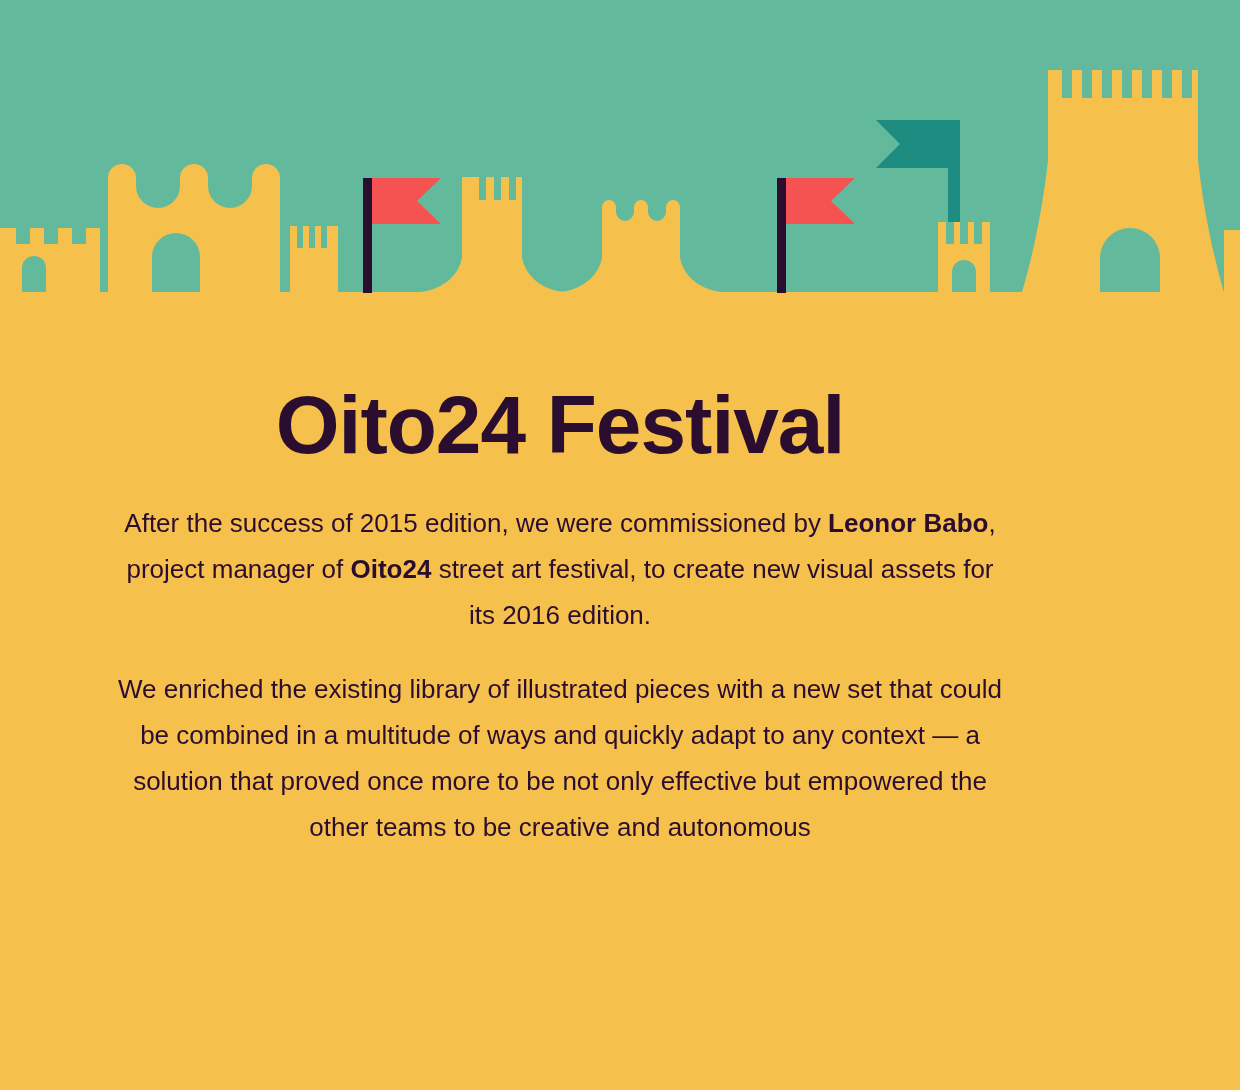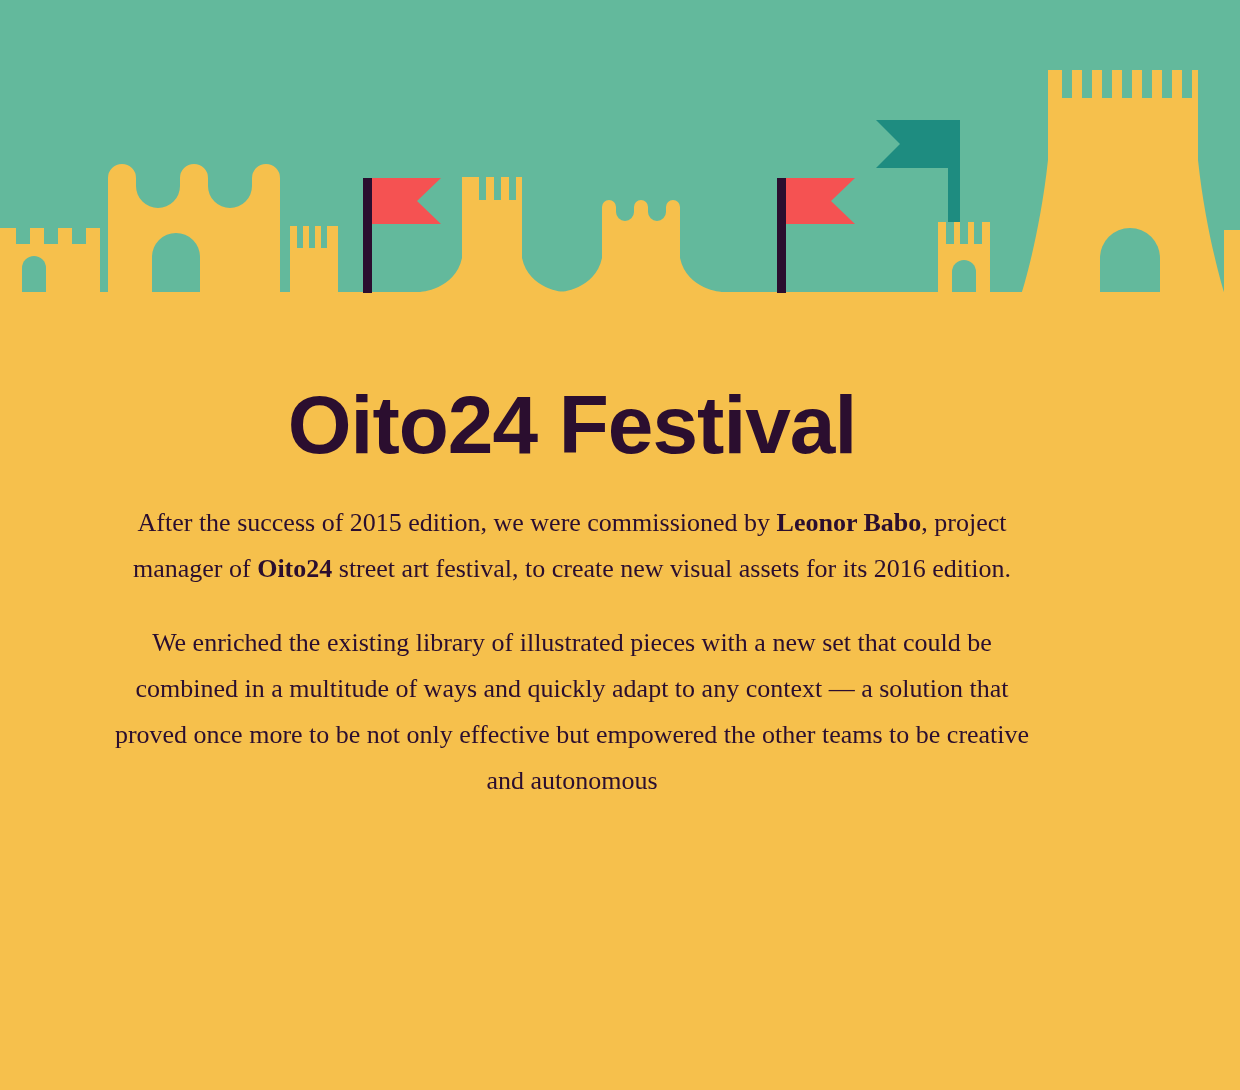--- a/index.html
+++ b/index.html
@@ -24,40 +24,40 @@
     position: absolute;
     top: 0;
     left: 0;
     width: 1240px;
     height: 320px;
     display: block;
   }
   .content {
     position: absolute;
     top: 320px;
-    left: 16px;
+    left: 4px;
     width: 1112px;
     text-align: center;
   }
   .page-title {
     margin: 0;
     padding-top: 62px;
     font-size: 82px;
     font-weight: bold;
     letter-spacing: -1px;
     color: #2b0e2f;
     line-height: 1.05;
     font-family: "Liberation Sans", sans-serif;
   }
   .body-copy {
     margin: 16px auto;
     color: #2b0e2f;
     font-size: 26px;
     line-height: 46px;
-    font-family: Liberation Serif, serif;
+    font-family: Liberation Sans, sans-serif;
     white-space: pre-line;
   }
   .para-one {
     width: 900px;
     margin-top: 32px;
   }
   .para-two {
     width: 920px;
     margin-top: 28px;
   }

